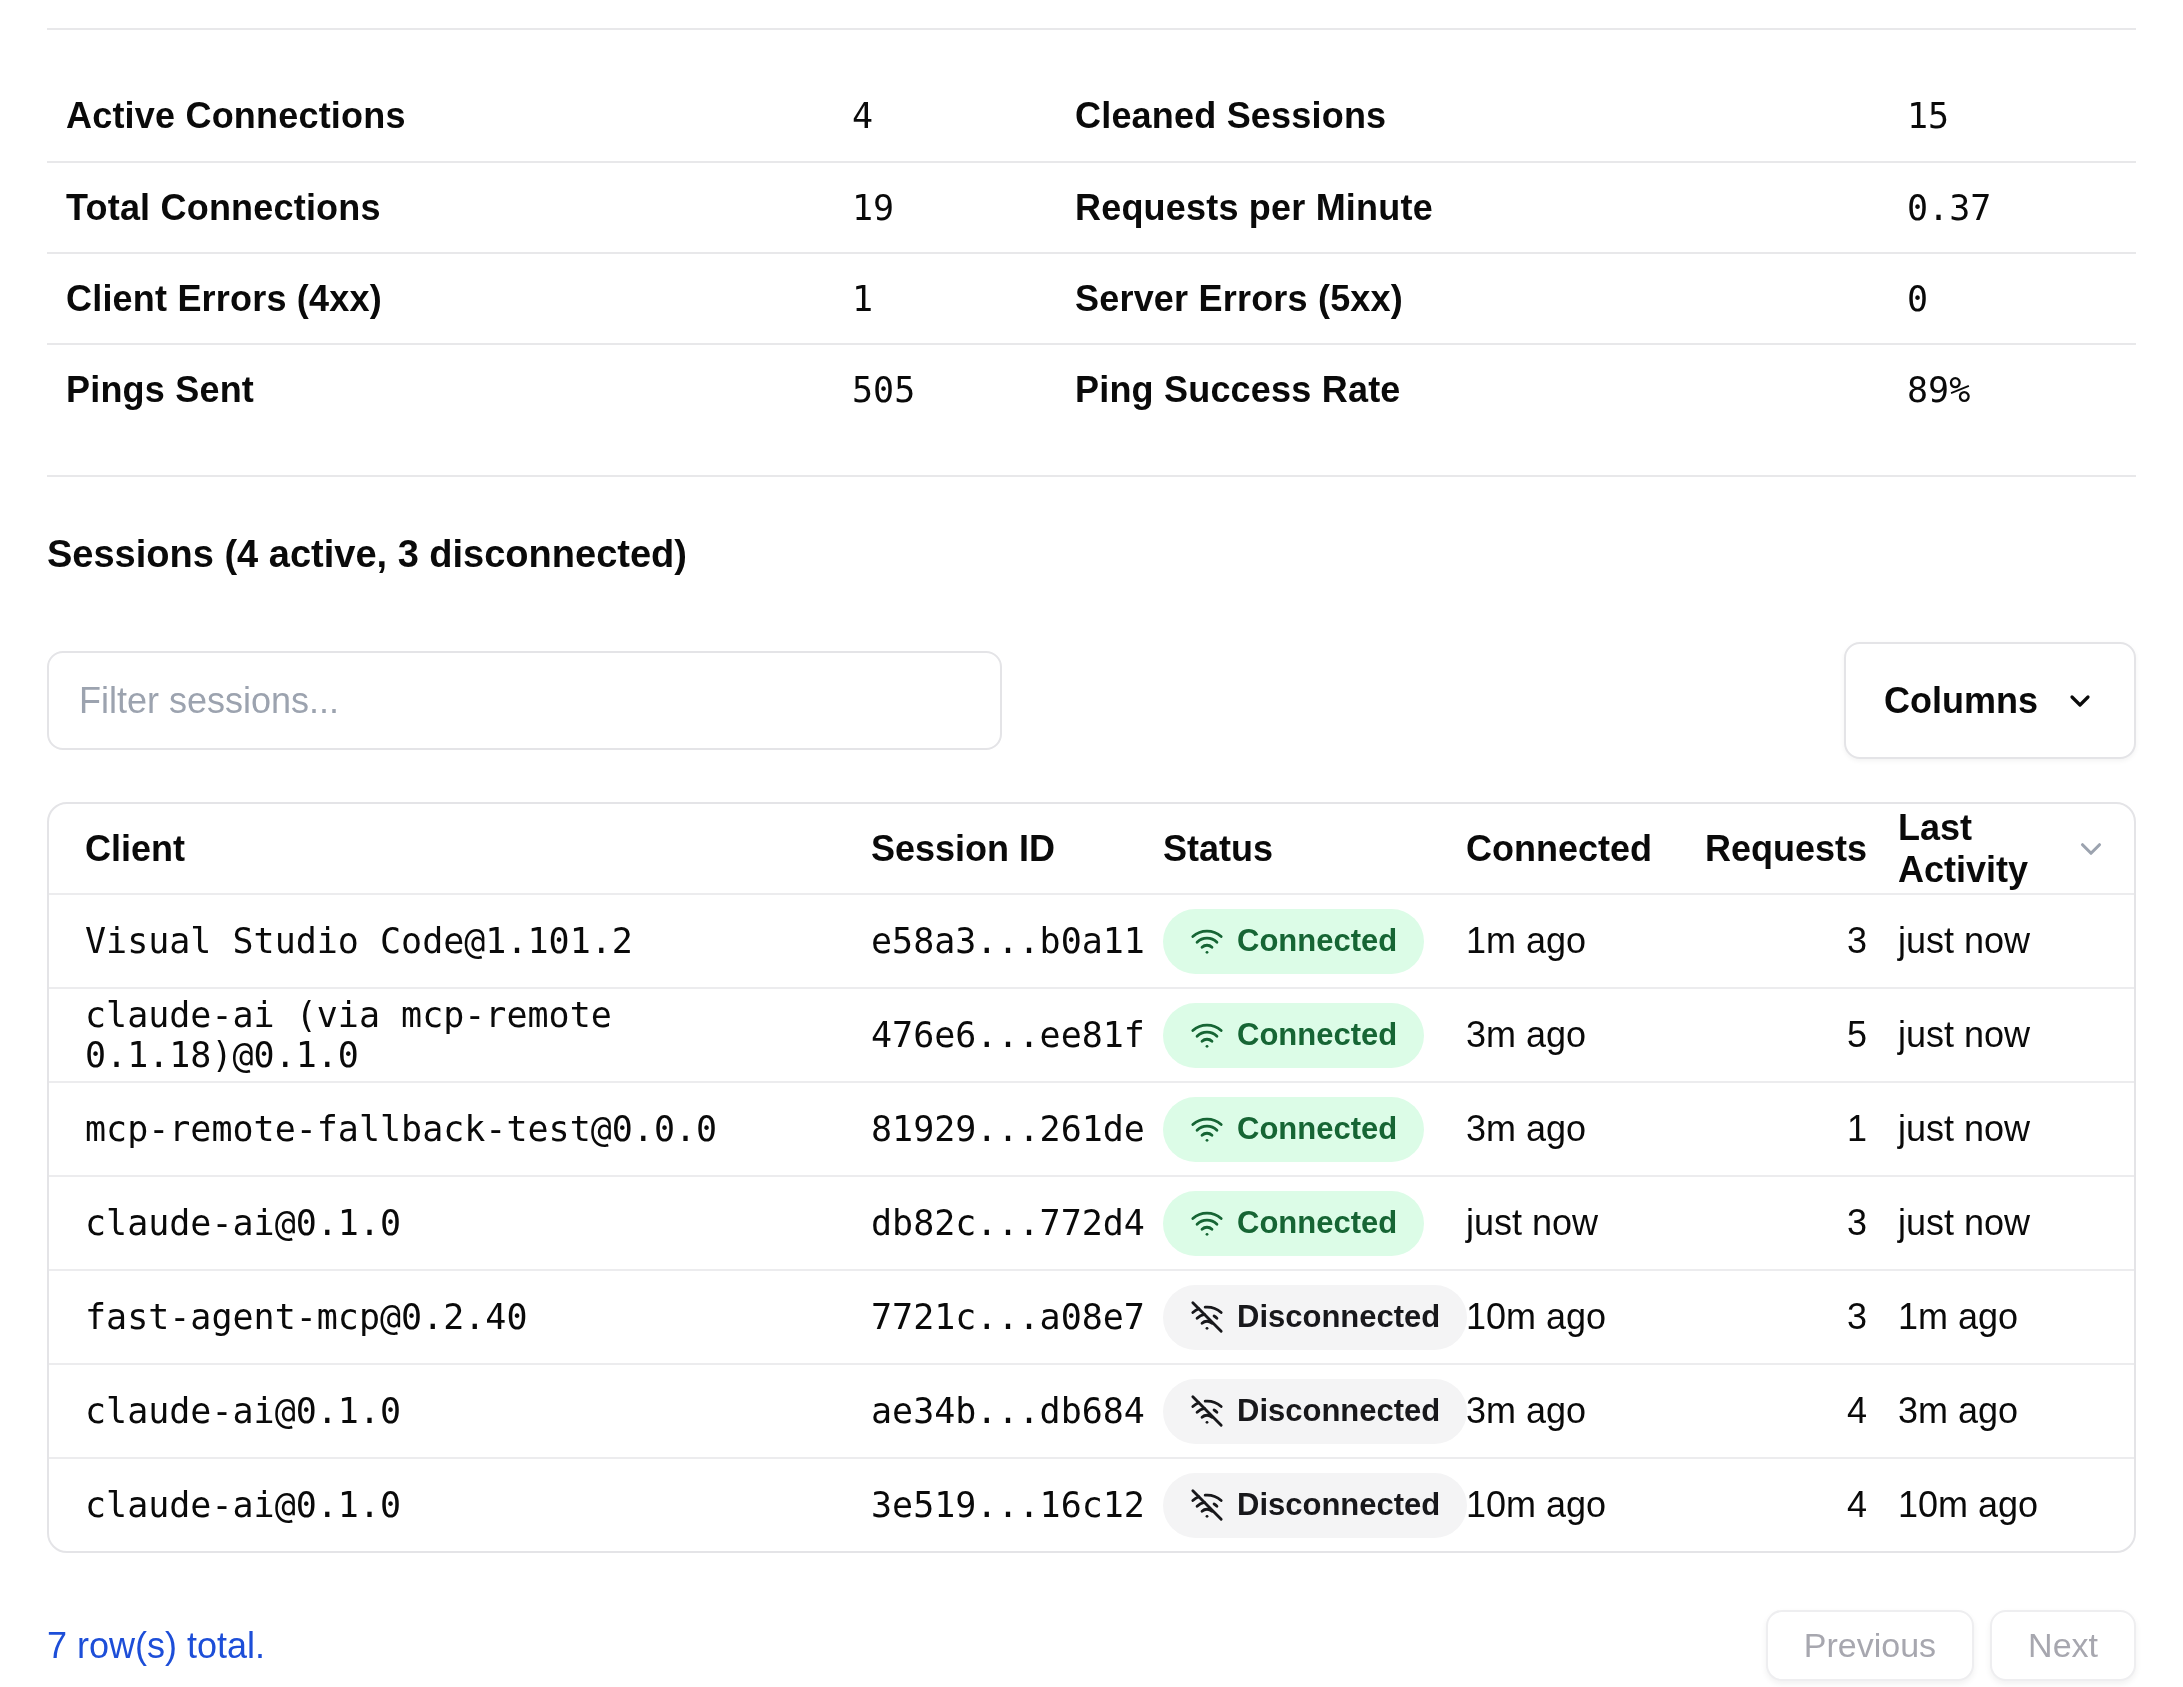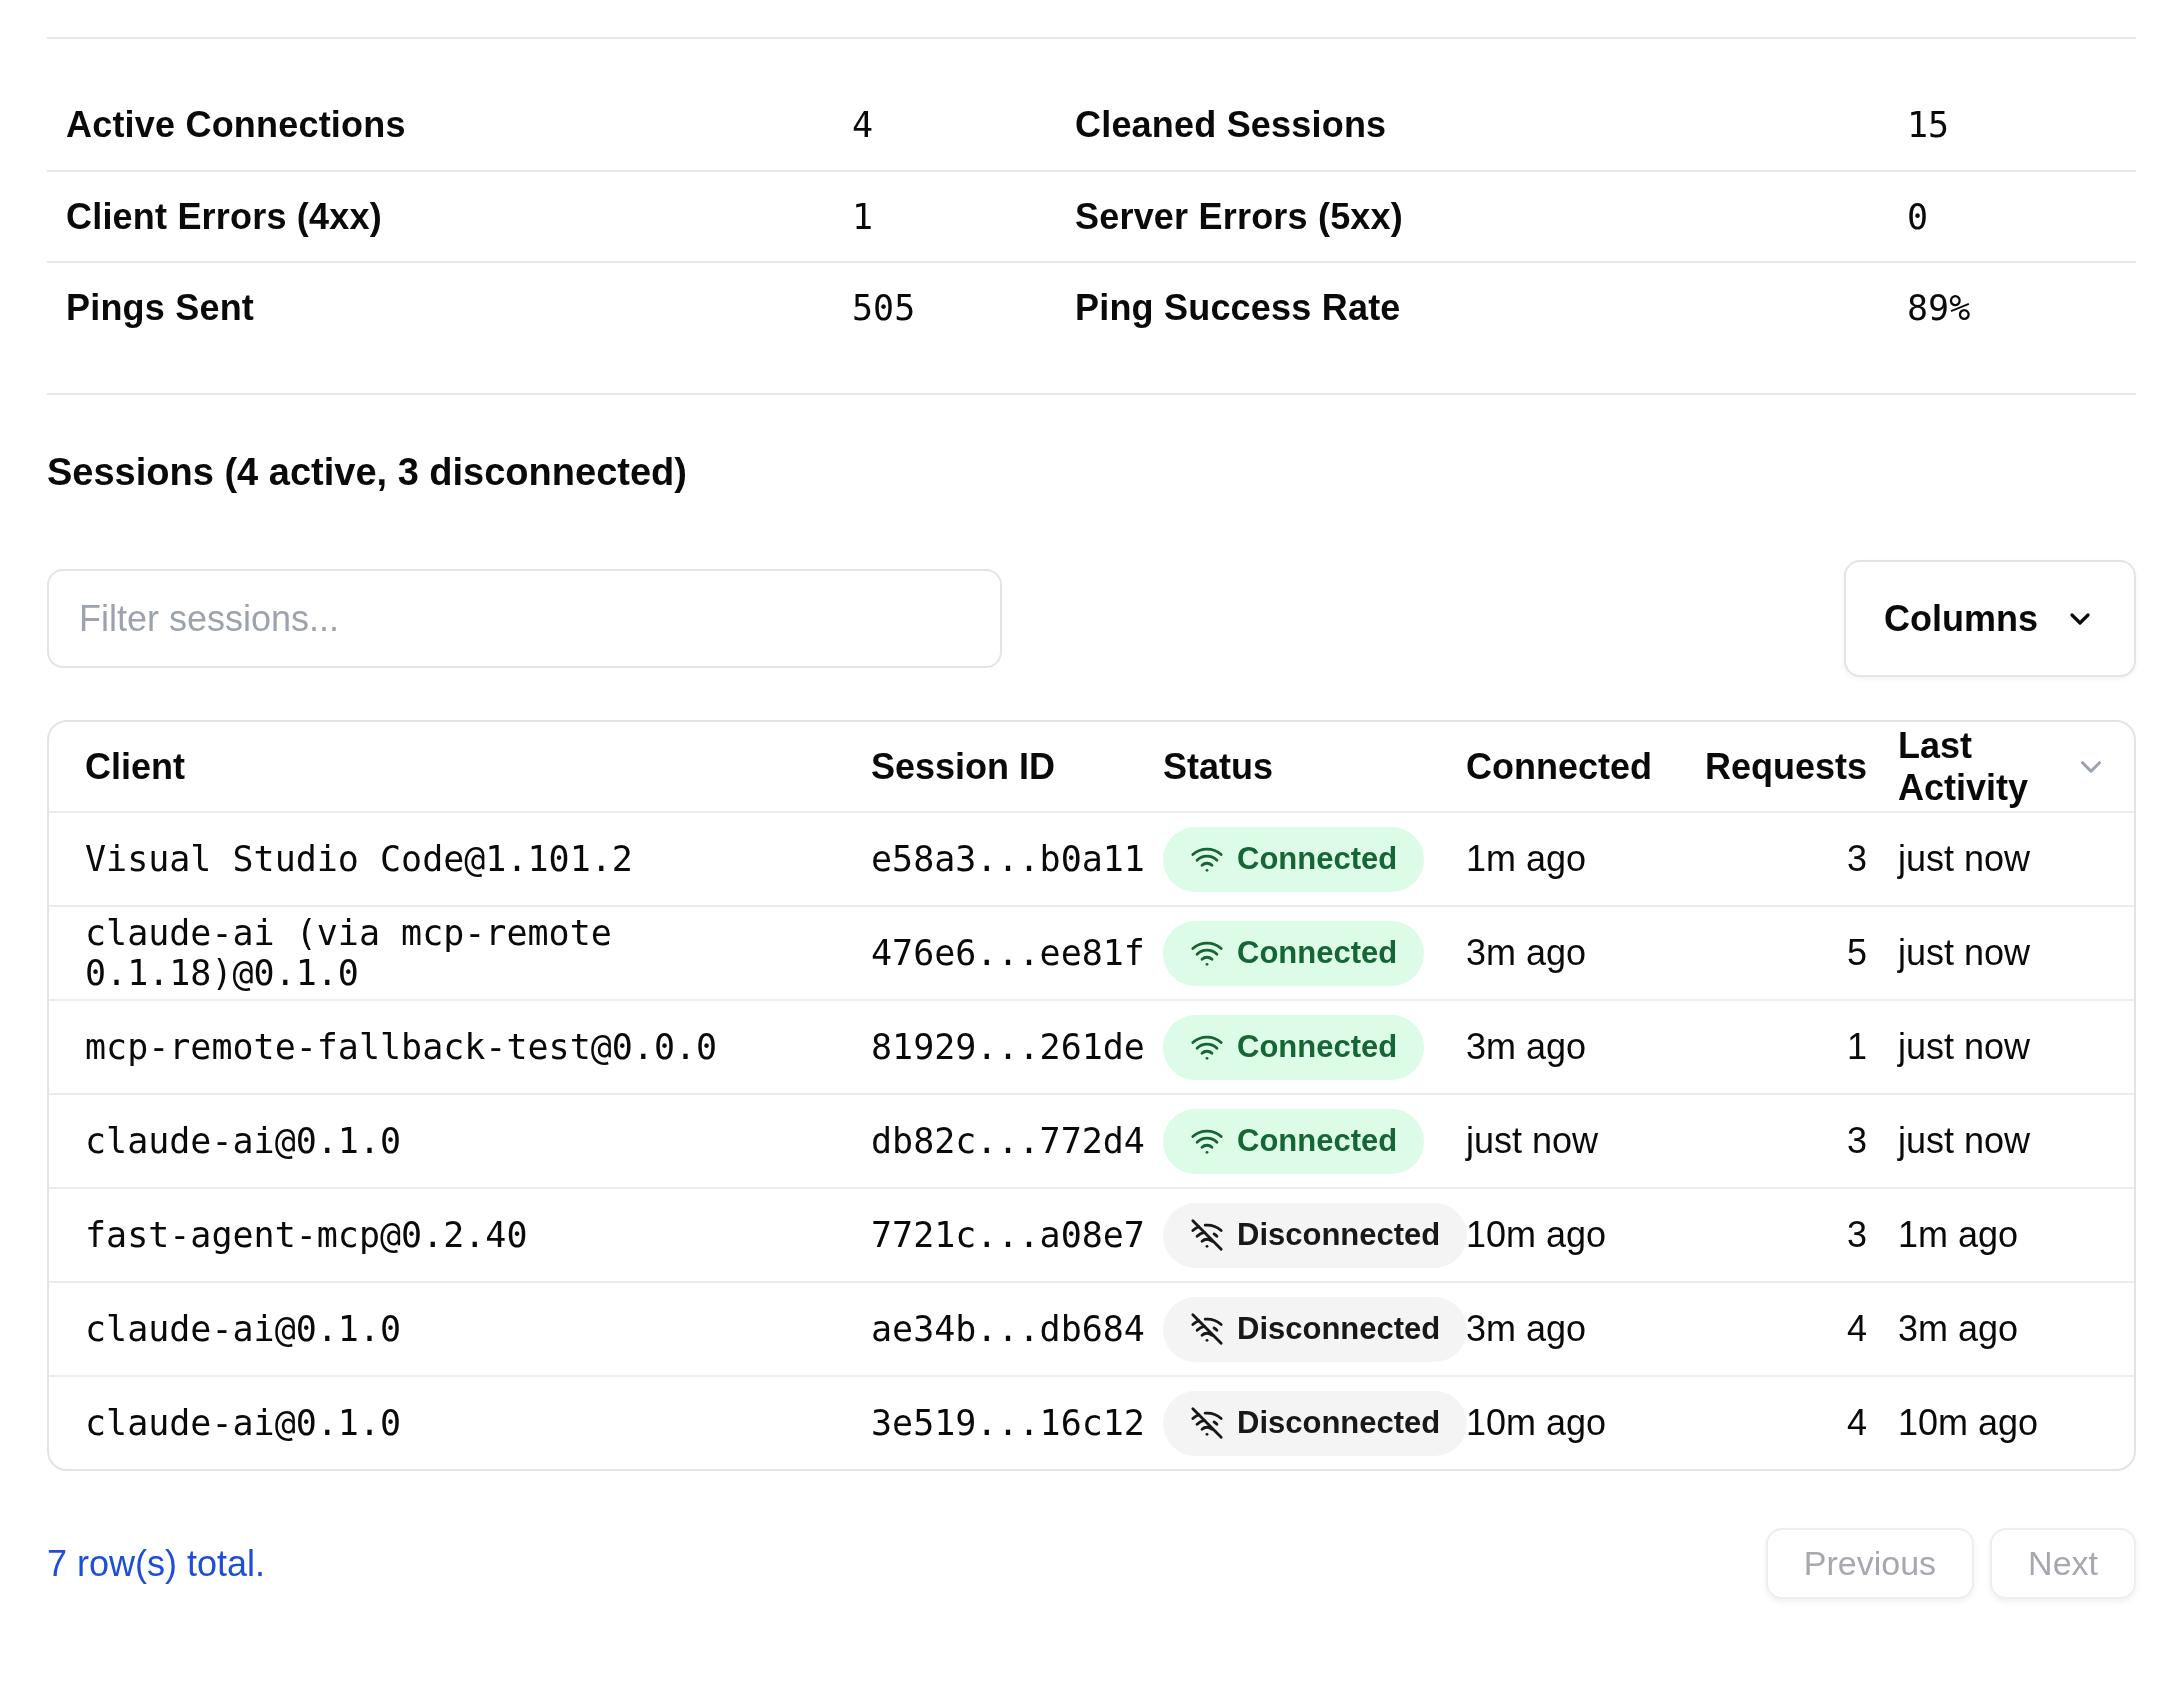--- a/index.html
+++ b/index.html
@@ -3,21 +3,21 @@
 <meta charset="utf-8">
 <style>
   * { box-sizing: border-box; margin: 0; padding: 0; }
   html, body { background: #ffffff; }
   body {
     width: 2183px; height: 1688px;
     font-family: "Liberation Sans", sans-serif;
     color: #0a0a0a;
     overflow: hidden;
   }
-  .container { padding: 9px 47px; }
+  .container { padding: 0 47px; }
 
   
   .stats {
     margin-top: 28px;
     border-top: 2px solid #e8e8ea;
     border-bottom: 2px solid #e8e8ea;
     padding: 40px 0 41px 0;
   }
   .stat-row {
     display: grid;
@@ -108,20 +108,26 @@
 <body>
 
 <div class="container">
 
   <div class="stats">
     <div class="stat-row">
       <div class="stat-label">Active Connections</div>
       <div class="stat-value">4</div>
       <div class="stat-label">Cleaned Sessions</div>
       <div class="stat-value">15</div>
+    </div>
+    <div class="stat-row">
+      <div class="stat-label">Total Connections</div>
+      <div class="stat-value">19</div>
+      <div class="stat-label">Requests per Minute</div>
+      <div class="stat-value">0.37</div>
     </div>
     <div class="stat-row">
       <div class="stat-label">Client Errors (4xx)</div>
       <div class="stat-value">1</div>
       <div class="stat-label">Server Errors (5xx)</div>
       <div class="stat-value">0</div>
     </div>
     <div class="stat-row">
       <div class="stat-label">Pings Sent</div>
       <div class="stat-value">505</div>

